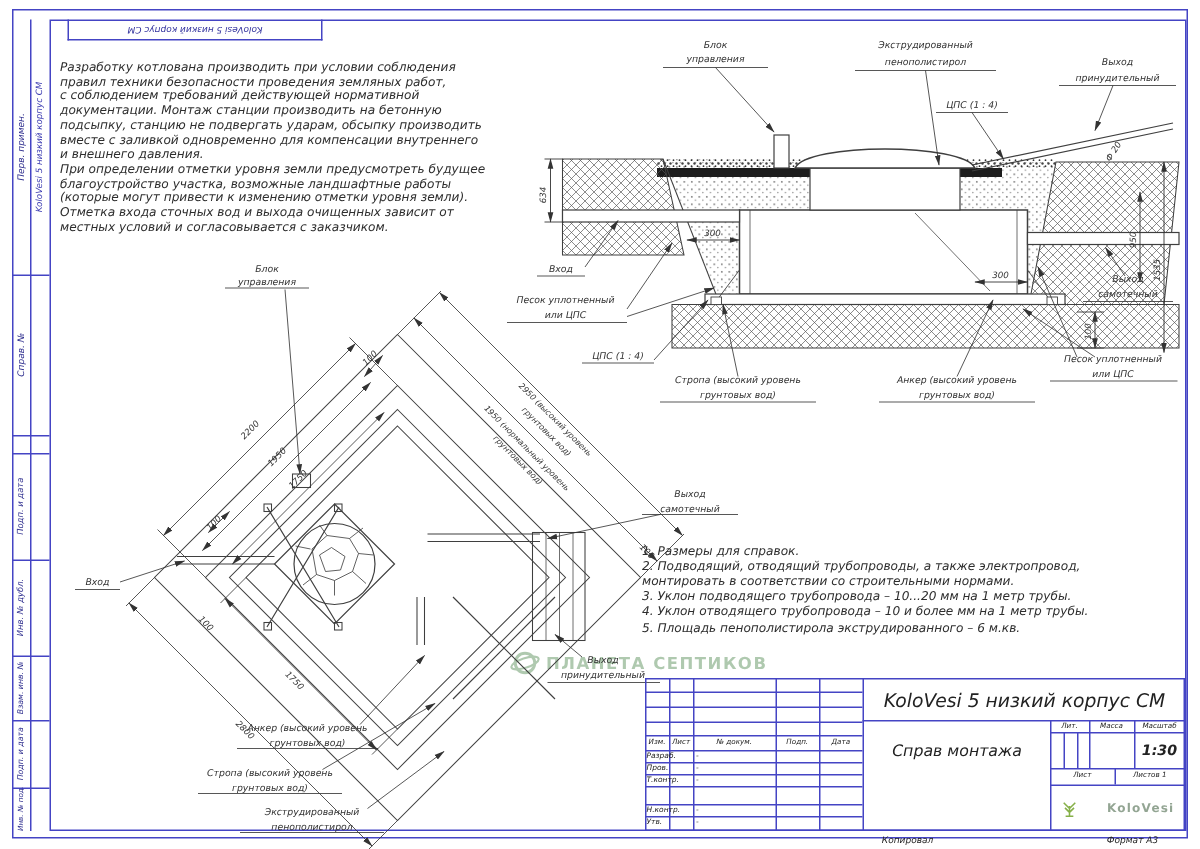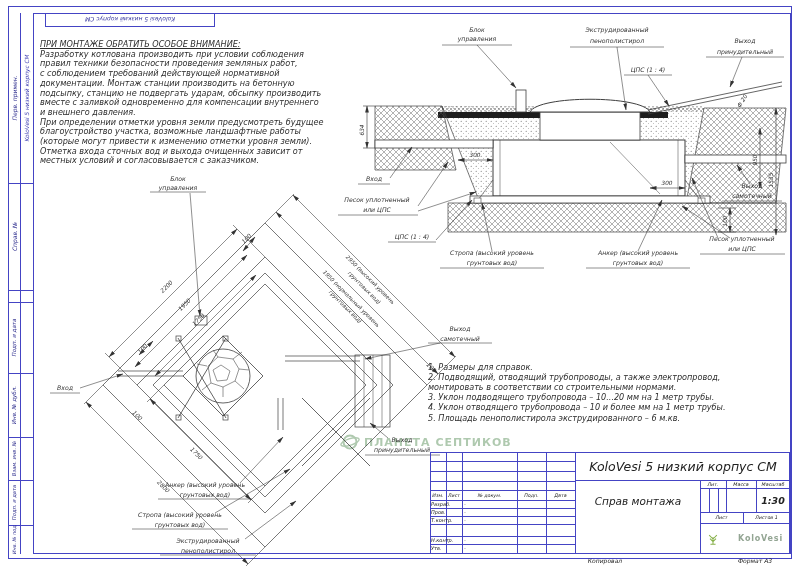--- a/index.html
+++ b/index.html
@@ -40,21 +40,20 @@
 <div class="rot" style="left:9px;top:373px;width:71px;height:11px;line-height:11px;font-size:5.6px;">Подп. и дата</div>
 <div class="rot" style="left:9px;top:437px;width:64px;height:11px;line-height:11px;font-size:5.6px;">Инв. № дубл.</div>
 <div class="rot" style="left:9px;top:480px;width:43px;height:11px;line-height:11px;font-size:5.2px;">Взам. инв. №</div>
 <div class="rot" style="left:9px;top:525px;width:45px;height:11px;line-height:11px;font-size:5.2px;">Подп. и дата</div>
 <div class="rot" style="left:9px;top:554px;width:29px;height:11px;line-height:11px;font-size:4.8px;">Инв. № подл.</div>
 
 <div class="bluebox" style="left:45px;top:13px;width:170px;height:14px;border-top:none;"></div>
 <div class="cell" style="left:45px;top:13px;width:170px;height:14px;transform:rotate(180deg);font-size:6px;color:#33339e;">KoloVesi 5 низкий корпус СМ</div>
 
 <div class="txt" style="left:40px;top:40px;width:330px;font-size:8.1px;line-height:1.2;">
-  <div style="text-decoration:underline;">ПРИ МОНТАЖЕ ОБРАТИТЬ ОСОБОЕ ВНИМАНИЕ:</div>
   <div style="white-space:pre-line;font-style:italic;">Разработку котлована производить при условии соблюдения
 правил техники безопасности проведения земляных работ,
 с соблюдением требований действующей нормативной
 документации. Монтаж станции производить на бетонную
 подсыпку, станцию не подвергать ударам, обсыпку производить
 вместе с заливкой одновременно для компенсации внутреннего
 и внешнего давления.
 При определении отметки уровня земли предусмотреть будущее
 благоустройство участка, возможные ландшафтные работы
 (которые могут привести к изменению отметки уровня земли).

